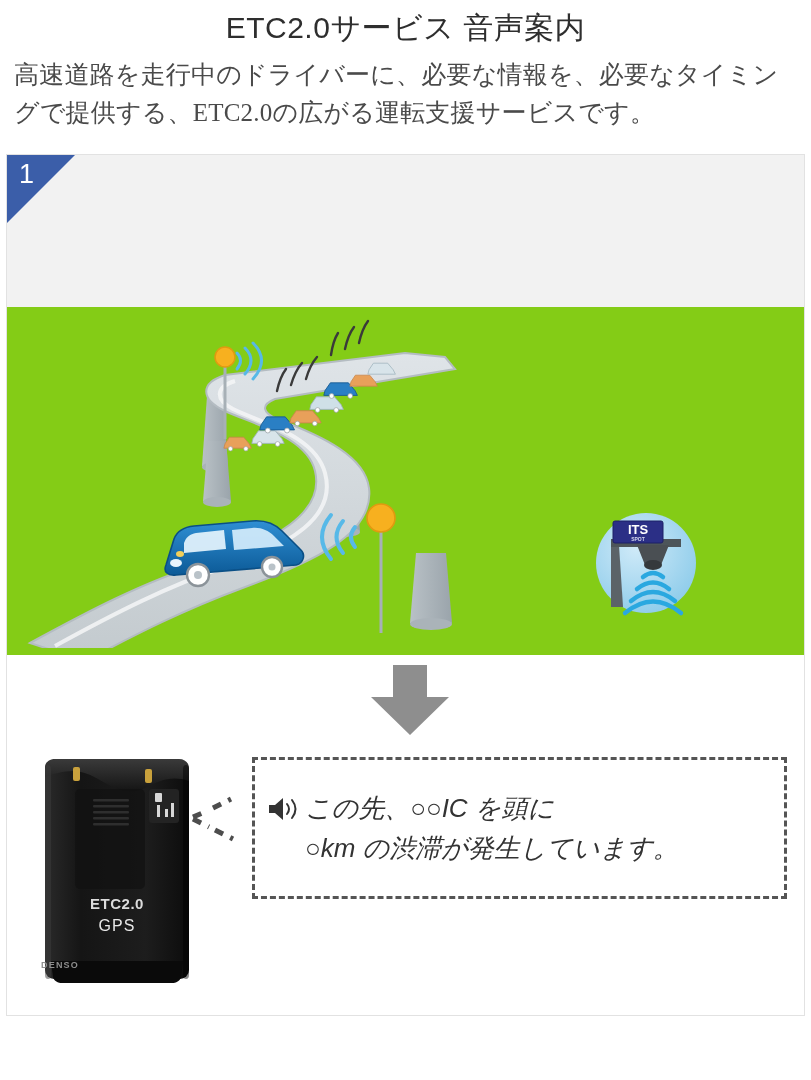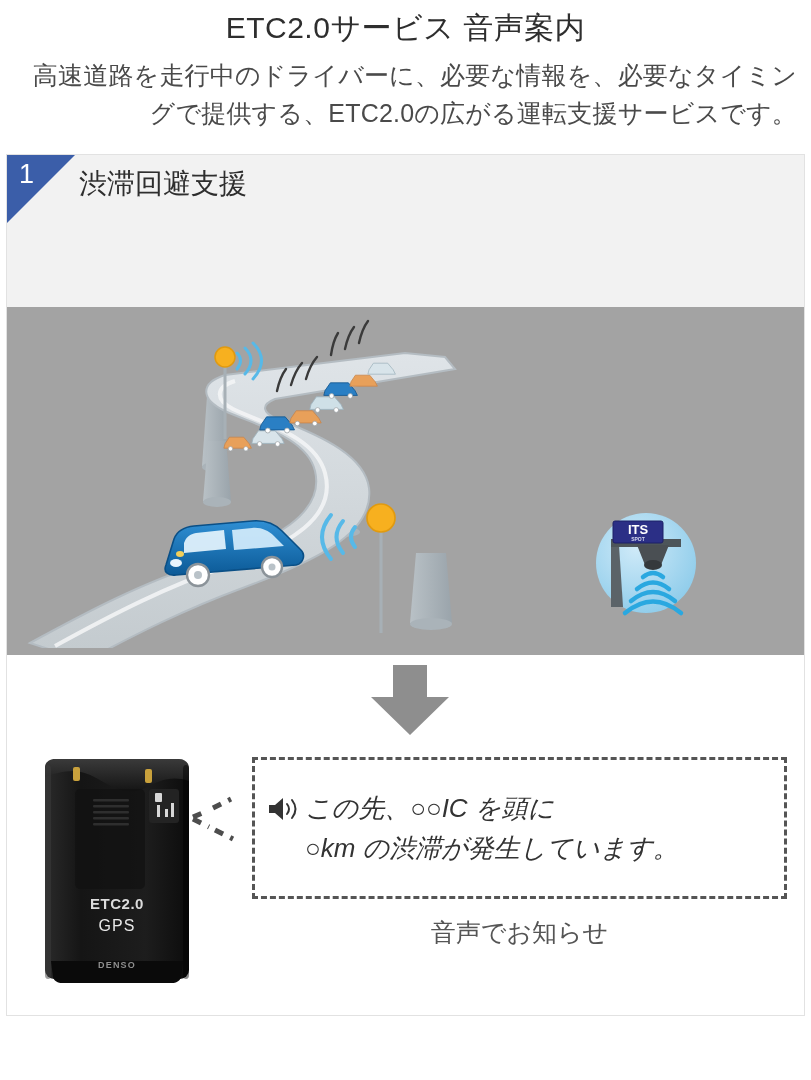--- a/index.html
+++ b/index.html
@@ -27,25 +27,26 @@
     line-height: 40px;
     text-align: center;
     color: #2e2e2e;
     letter-spacing: 0.5px;
     margin: 4px 0 8px 0;
     font-weight: 400;
   }
   #intro-desc {
     font-size: 25px;
     line-height: 38px;
-    text-align: right;
+    text-align: left;
     color: #4a4a4a;
     letter-spacing: 0.2px;
     margin: 0 0 22px 0;
     font-weight: 400;
+    font-family: Liberation Serif, serif;
   }
 
   
   #section-panel {
     position: relative;
     margin: 0 6px;
     border: 1px solid #e2e2e2;
     background: #ffffff;
     box-sizing: border-box;
   }
@@ -94,21 +95,21 @@
     color: #555555;
     margin: 0;
     padding-left: 2px;
     font-weight: 400;
   }
 
   
   #illustration-zone {
     position: relative;
     height: 348px;
-    background: #a3a3a3;
+    background: #84cc16;
   }
   #road-illustration {
     position: absolute;
     left: 18px;
     top: 6px;
     width: 470px;
     height: 335px;
   }
   #its-spot-icon {
     position: absolute;
@@ -180,21 +181,21 @@
     color: #e8e8e8;
     font-size: 16px;
     letter-spacing: 1px;
     font-weight: 400;
   }
   #device-label-brand {
     position: absolute;
     top: 205px;
     left: 0;
     width: 152px;
-    text-align: center;
+    text-align: left;
     color: #8e8e8e;
     font-size: 9px;
     letter-spacing: 1.2px;
     font-weight: 700;
   }
   #tail-dashes {
     position: absolute;
     left: 180px;
     top: 850px;
     width: 80px;
@@ -249,21 +250,20 @@
   <div id="intro-desc">高速道路を走行中のドライバーに、必要な情報を、必要なタイミングで提供する、ETC2.0の広がる運転支援サービスです。</div>
 </div>
 
 <div id="section-panel">
 
   <div id="section-header">
     <div id="section-number-badge">
       <span class="tri"></span>
       <span class="num">1</span>
     </div>
-    <div id="section-title">渋滞回避支援</div>
   </div>
 
   <div id="illustration-zone">
 
     <svg id="road-illustration" viewBox="0 0 470 335" xmlns="http://www.w3.org/2000/svg">
       <defs>
         <linearGradient id="roadGrad" x1="0" y1="0" x2="0" y2="1">
           <stop offset="0%" stop-color="#dfe4e8"></stop>
           <stop offset="100%" stop-color="#c3cace"></stop>
         </linearGradient>
@@ -487,16 +487,15 @@
           <g stroke="#333333" stroke-width="2" fill="none" stroke-linecap="round">
             <path d="M20,10 q4,5 0,10"></path>
             <path d="M25,6 q7,9 0,18"></path>
           </g>
         </svg>
         <div id="bubble-text">この先、○○IC を頭に
 ○km の渋滞が発生しています。</div>
       </div>
     </div>
 
-    <div id="voice-caption">音声でお知らせ</div>
   </div>
 
 </div>
 
 </body></html>

